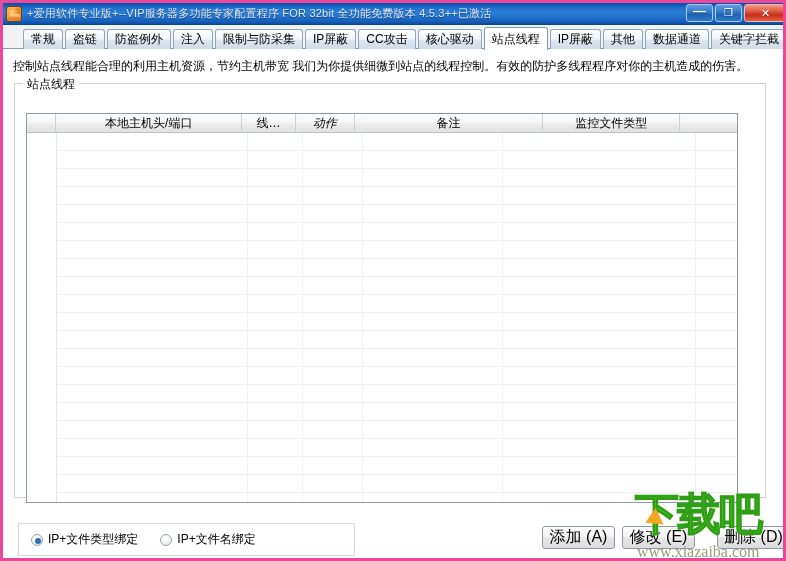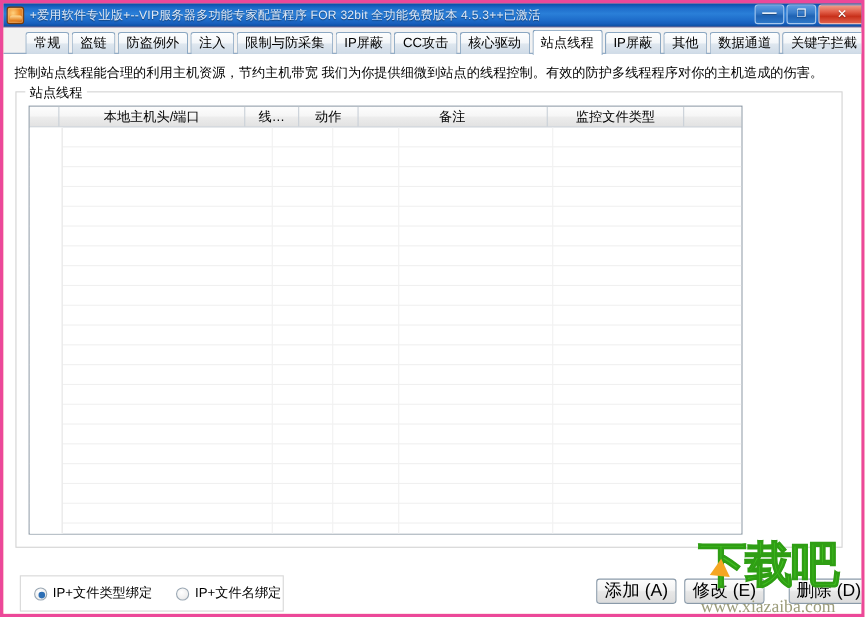--- a/index.html
+++ b/index.html
@@ -177,22 +177,22 @@
     position: absolute;
     left: 8px; top: -8px;
     background: #ffffff;
     padding: 0 4px;
     font-size: 12px;
     color: #000000;
   }
 
   .grid {
     position: absolute;
-    left: 11px; top: 12px;
-    width: 649px; height: 390px;
+    left: 11px; top: 29px;
+    width: 712px; height: 390px;
     border: 1px solid #8d9aa6;
     background: #ffffff;
     overflow: hidden;
   }
   .grid-header {
     display: flex;
     height: 19px;
     background: linear-gradient(to bottom, #fdfdfd 0%, #f6f6f6 45%, #ececec 55%, #e2e2e2 100%);
     border-bottom: 1px solid #b9c2cb;
   }
@@ -205,21 +205,21 @@
     border-right: 1px solid #c9d0d7;
     height: 100%;
     overflow: hidden;
     white-space: nowrap;
     cursor: default;
   }
   .gh-cell:last-child { border-right: none; }
   .gh-cell.c0 { width: 30px; }
   .gh-cell.c1 { width: 190px; }
   .gh-cell.c2 { width: 55px; }
-  .gh-cell.c3 { width: 60px; }
+  .gh-cell.c3 { width: 60px; font-style: italic; }
   .gh-cell.c4 { width: 140px; }
   .gh-cell.c5 { width: 193px; }
   .gh-cell.c6 { width: 58px; }
 
   .grid-body {
     position: relative;
     height: 370px;
     background: #ffffff;
   }
   .grid-row {
@@ -238,21 +238,21 @@
     left: 0; top: 0; bottom: 0;
     width: 30px;
     border-right: 1px solid #e4e4e4;
     background: #ffffff;
   }
 
   
   .radio-panel {
     position: absolute;
     left: 15px; top: 474px;
-    width: 240px; height: 33px;
+    width: 337px; height: 33px;
     border: 1px solid #d8d8d8;
     background: #ffffff;
     display: flex;
     align-items: center;
     padding-left: 12px;
   }
   .radio-item {
     display: flex;
     align-items: center;
     font-size: 12px;

